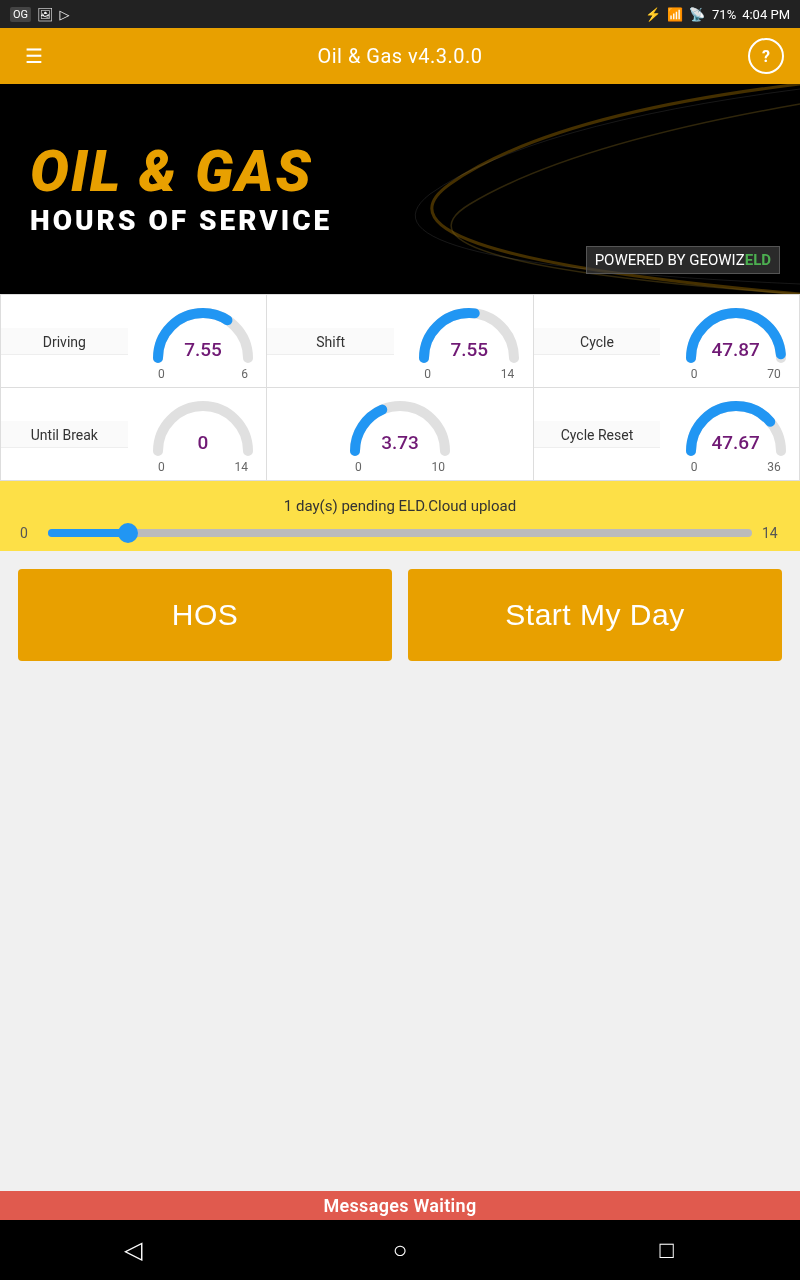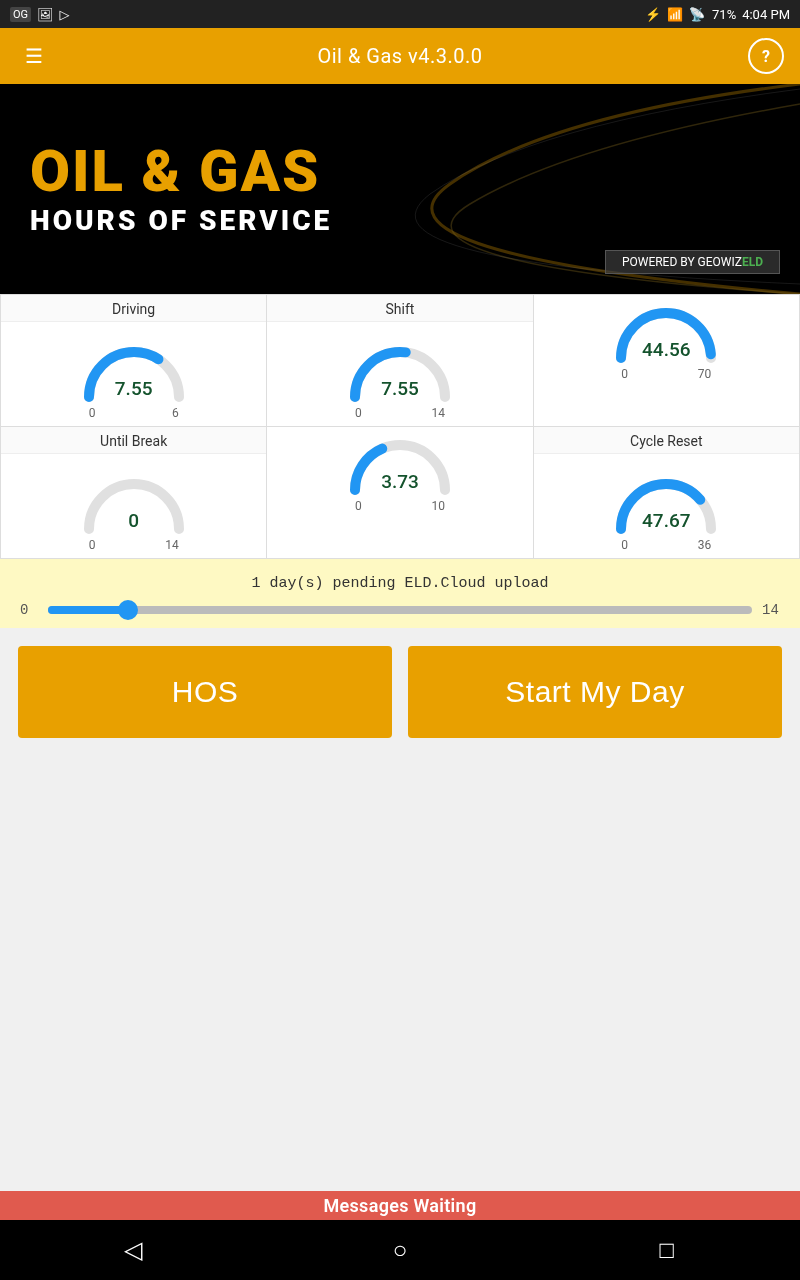--- a/index.html
+++ b/index.html
@@ -75,41 +75,42 @@
       display: flex;
       flex-direction: column;
       align-items: flex-start;
       justify-content: center;
       padding: 20px 30px;
       position: relative;
     }
     #banner-title {
       font-size: 58px;
       font-weight: 900;
+      font-style: italic;
       color: #E8A000;
       line-height: 1;
       text-shadow: 2px 2px 4px rgba(0,0,0,0.5);
       letter-spacing: 2px;
     }
     #banner-subtitle {
       font-size: 28px;
       font-weight: 900;
       color: #fff;
       letter-spacing: 3px;
       text-transform: uppercase;
       margin-top: 4px;
     }
     #banner-powered {
       position: absolute;
       bottom: 20px;
       right: 20px;
-      font-size: 12px;
+      font-size: 15px;
       color: #fff;
       background: rgba(60,60,60,0.7);
-      padding: 4px 16px;
+      padding: 4px 8px;
       border: 1px solid #555;
     }
     #banner-powered span.green { color: #4CAF50; font-weight: bold; }
     
     #banner-curve {
       position: absolute;
       top: 0; right: 0;
       width: 450px;
       height: 100%;
       opacity: 0.6;
@@ -124,21 +125,20 @@
     }
     .gauge-row {
       display: flex;
       border-bottom: 1px solid #ddd;
     }
     .gauge-row:last-child { border-bottom: none; }
     .gauge-cell {
       flex: 1;
       border-right: 1px solid #ddd;
       display: flex;
-      flex-direction: column;
       align-items: center;
       gap: 12px;
     }
     .gauge-cell:last-child { border-right: none; }
     .gauge-label {
       font-size: 14px;
       color: #333;
       padding: 6px 0 4px 0;
       text-align: center;
       border-bottom: 1px solid #eee;
@@ -171,29 +171,28 @@
       width: 110px;
       height: 62px;
     }
     .gauge-num {
       position: absolute;
       bottom: 4px;
       width: 100%;
       text-align: center;
       font-size: 19px;
       font-weight: 500;
-      color: #14532d;
+      color: #701a75;
     }
 
     
     #upload-section {
-      background: #fef9c3;
+      background: #fde047;
       padding: 16px 20px 10px;
       flex-shrink: 0;
-      font-family: Liberation Mono, monospace;
     }
     #upload-label {
       text-align: center;
       font-size: 15px;
       color: #333;
       margin-bottom: 10px;
     }
     #upload-slider-row {
       display: flex;
       align-items: center;
@@ -352,27 +351,28 @@
           </svg>
           <div class="gauge-num">7.55</div>
         </div>
         <div class="gauge-range">
           <span>0</span>
           <span>14</span>
         </div>
       </div>
     </div>
     <div class="gauge-cell">
+      <div class="gauge-label">Cycle</div>
       <div class="gauge-body">
         <div class="gauge-svg-wrap">
           <svg viewBox="0 0 110 62">
             <path d="M10,55 A45,45 0 0,1 100,55" stroke="#e0e0e0" stroke-width="10" fill="none" stroke-linecap="round"></path>
             <path d="M10,55 A45,45 0 0,1 100,55" stroke="#2196F3" stroke-width="10" fill="none" stroke-linecap="round" stroke-dasharray="141.37" stroke-dashoffset="4"></path>
           </svg>
-          <div class="gauge-num">44.56</div>
+          <div class="gauge-num">47.87</div>
         </div>
         <div class="gauge-range">
           <span>0</span>
           <span>70</span>
         </div>
       </div>
     </div>
   </div>
 
   <div class="gauge-row">

